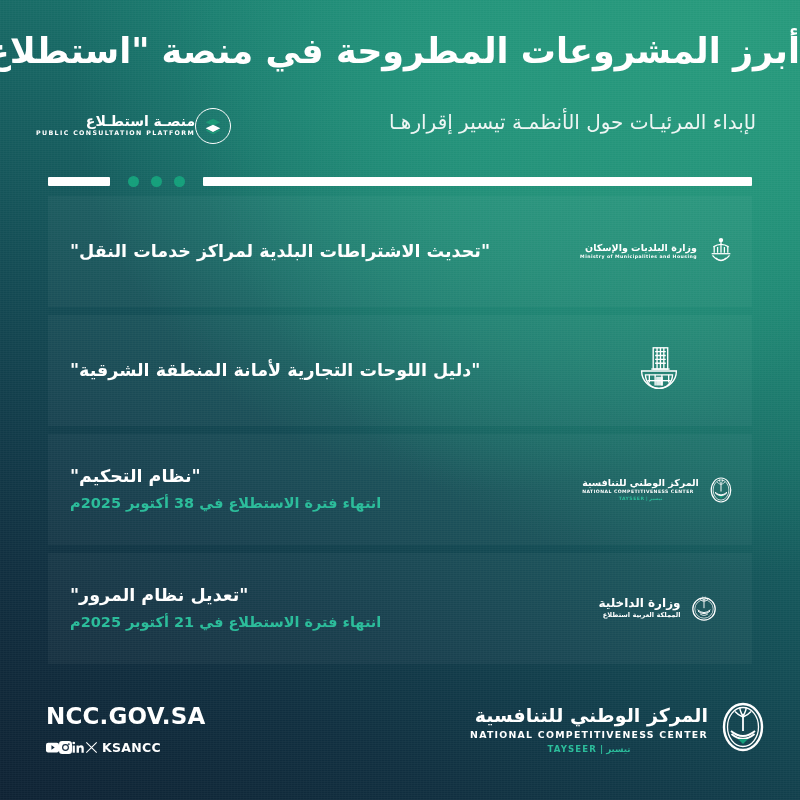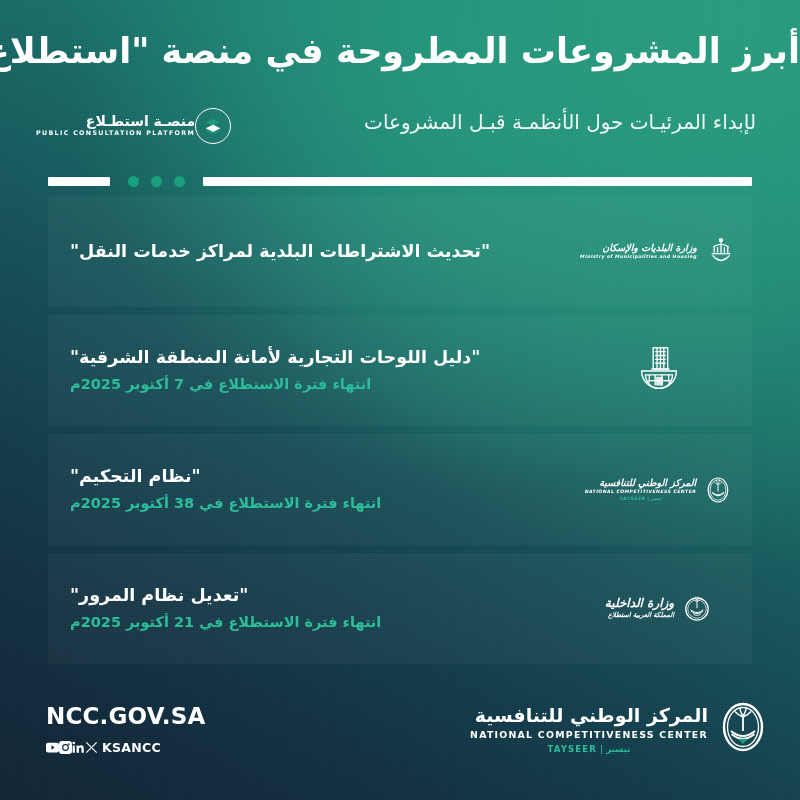--- a/index.html
+++ b/index.html
@@ -185,21 +185,20 @@
     margin-top: 4px;
     white-space: nowrap;
     text-align: left;
   }
   .row-logo {
     width: 170px;
     flex: none;
     display: flex;
     justify-content: center;
     direction: ltr;
-    font-style: italic;
   }
 
   
   .entity {
     display: flex;
     align-items: center;
     gap: 7px;
     direction: ltr;
   }
   .entity .etxt { direction: rtl; text-align: right; }
@@ -306,21 +305,21 @@
 </head>
 <body>
 
 <div class="poster">
   <div class="noise"></div>
 
   <div class="content">
 
     <div class="title">أبرز المشروعات المطروحة في منصة "استطلاع"</div>
 
-    <div class="subtitle">لإبداء المرئيـات حول الأنظمـة قبـل المشروعات</div>
+    <div class="subtitle">لإبداء المرئيـات حول الأنظمـة تيسير إقرارهـا</div>
 
     <div class="platform-logo">
       <div class="txt">
         <div class="ar">منصـة استطـلاع</div>
         <div class="en">PUBLIC CONSULTATION PLATFORM</div>
       </div>
       <div class="mark">
         <svg width="22" height="22" viewBox="0 0 24 24">
           <path d="M12 4 L20 8 L12 12 L4 8 Z" fill="#1d9a78"></path>
           <path d="M12 10.5 L20 14.5 L12 18.5 L4 14.5 Z" fill="#ffffff"></path>
@@ -381,21 +380,20 @@
                 <path d="M16 34 h28 a14 14 0 0 1 -28 0 Z"></path>
                 <path d="M20 34 v8 M26 34 v11 M33 34 v11 M40 34 v8"></path>
                 <path d="M18 40 h24"></path>
               </g>
               <rect x="27" y="36" width="7" height="9" fill="#ffffff" opacity=".85"></rect>
             </svg>
           </div>
         </div>
         <div class="row-texts">
           <div class="row-title">"دليل اللوحات التجارية لأمانة المنطقة الشرقية"</div>
-          <div class="row-date">انتهاء فترة الاستطلاع في 7 أكتوبر 2025م</div>
         </div>
       </div>
 
       <div class="row">
         <div class="row-logo">
           <div class="entity">
             <div class="etxt">
               <div class="ear">المركز الوطني للتنافسية</div>
               <div class="een">NATIONAL COMPETITIVENESS CENTER</div>
               <div class="esub" style="font-size:4.6px;color:#2cbd9b;letter-spacing:.5px;text-align:center">تيسير | TAYSEER</div>

